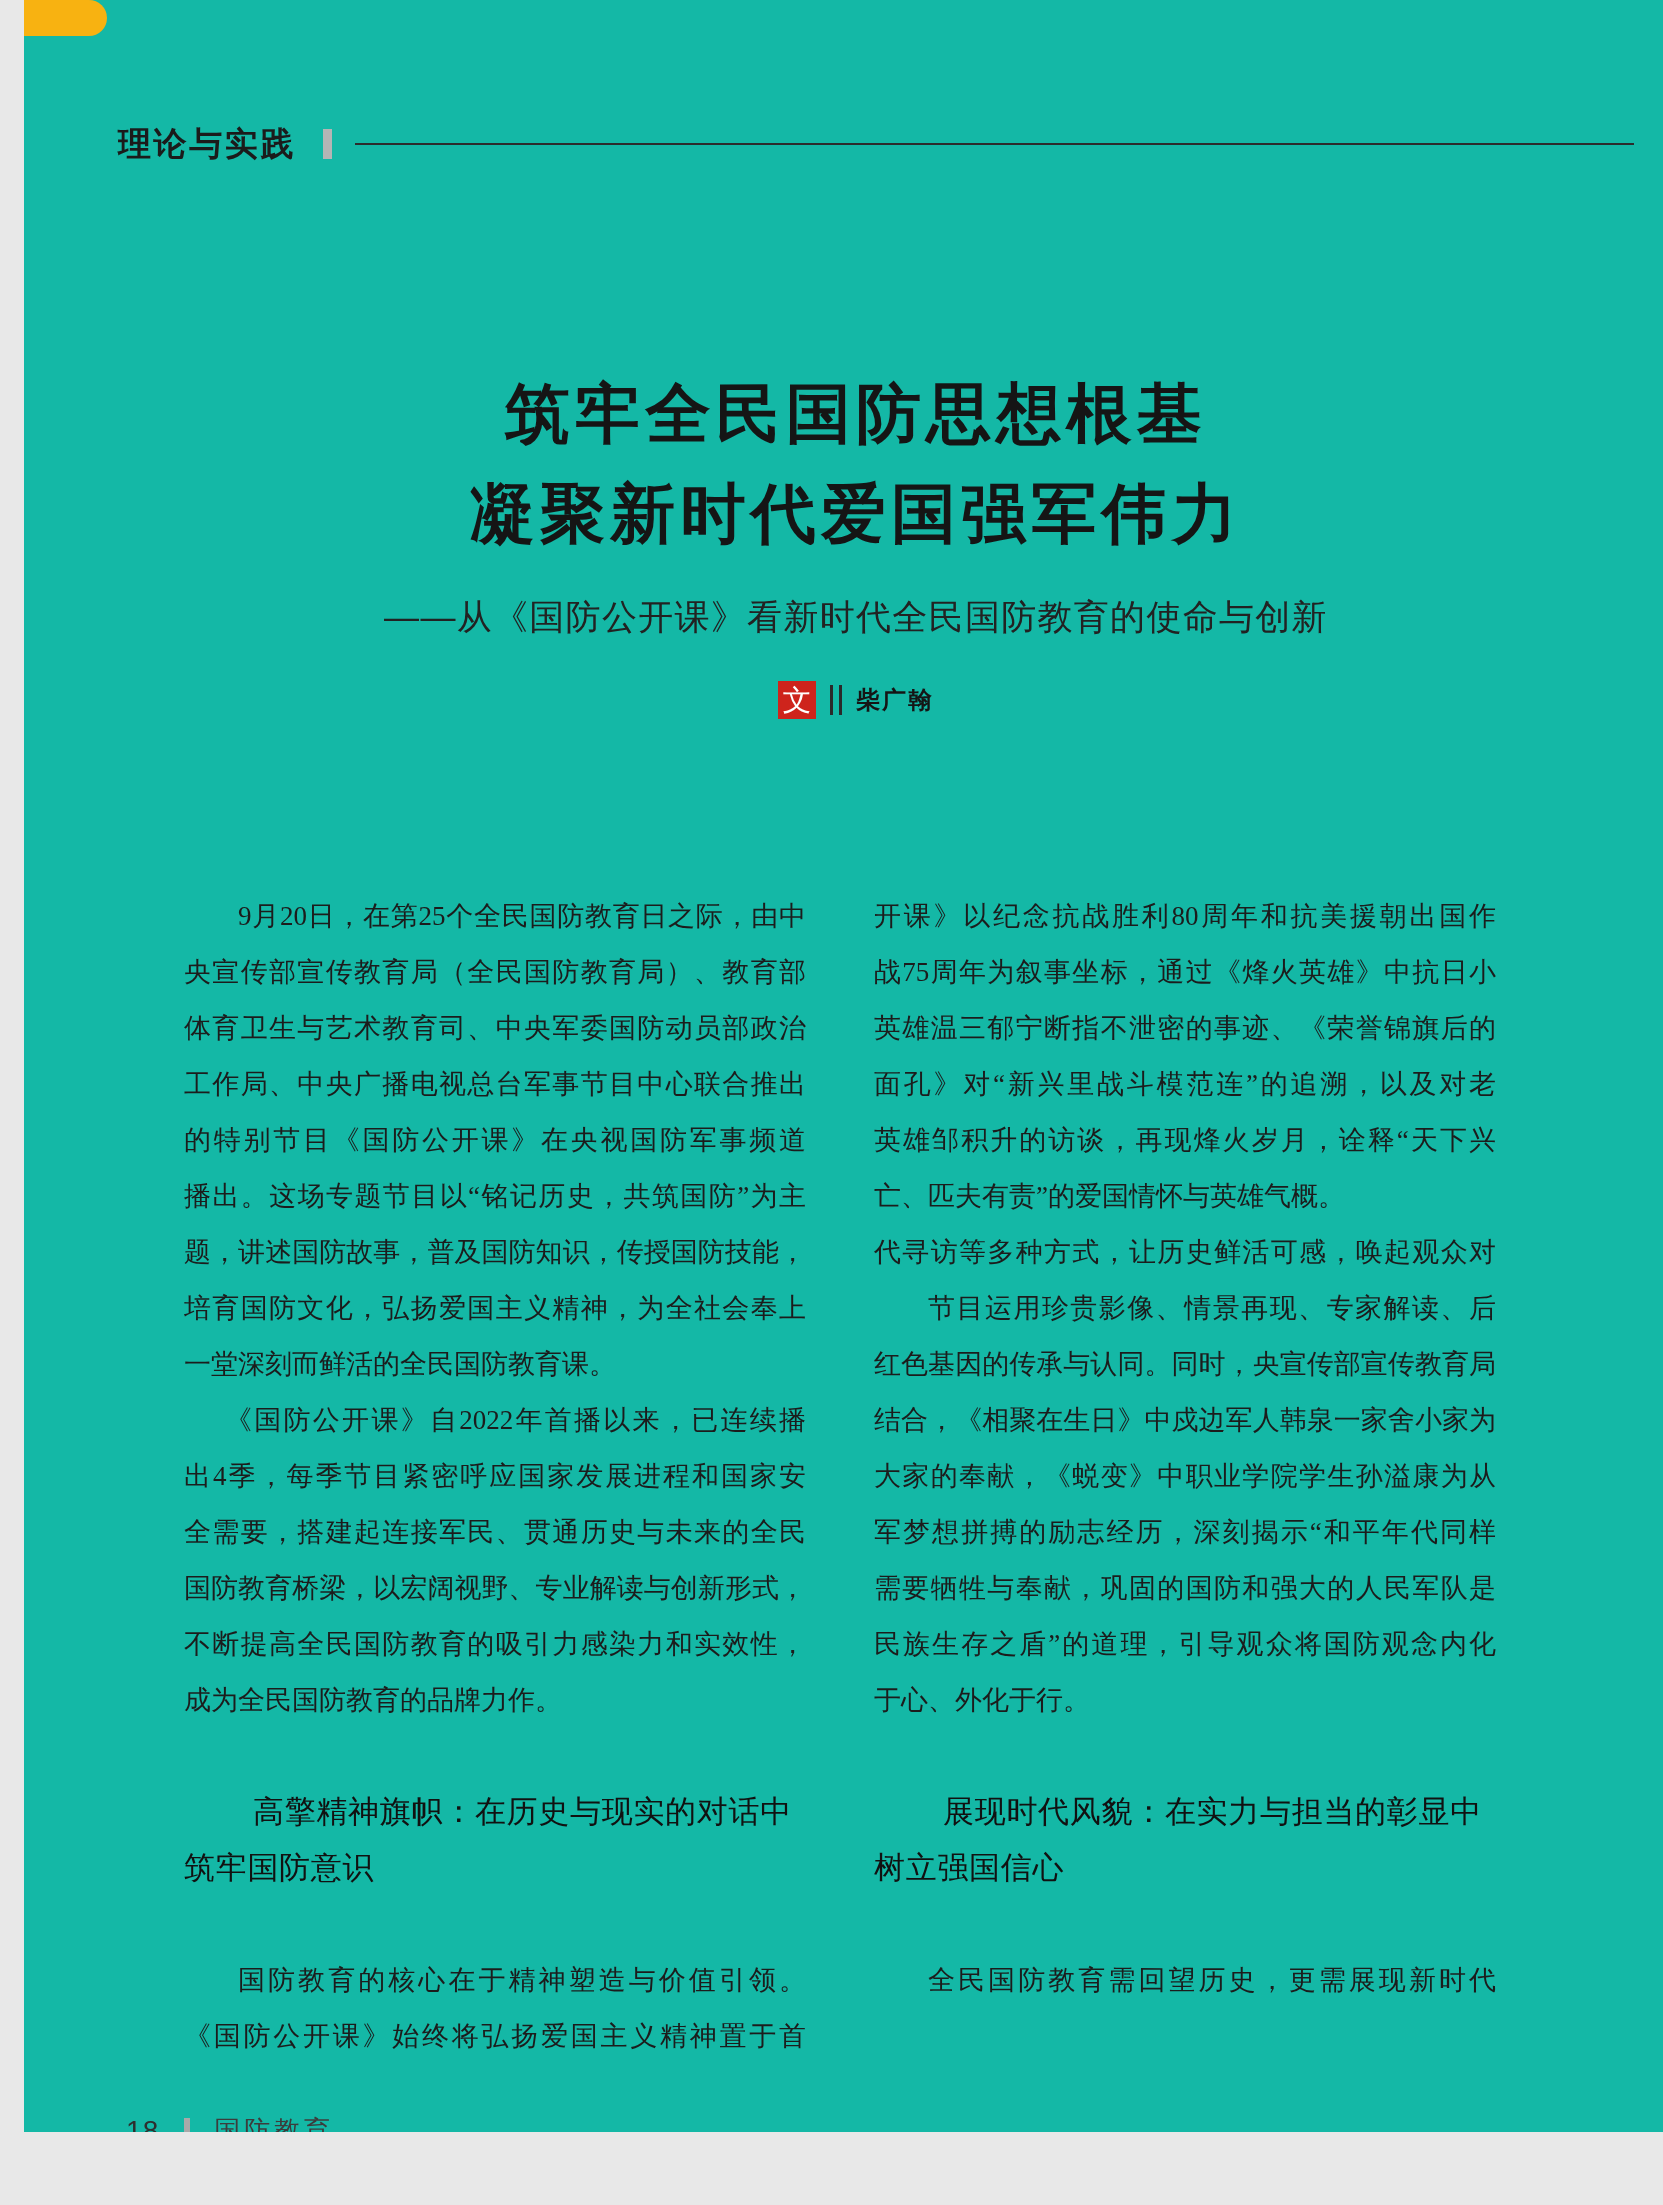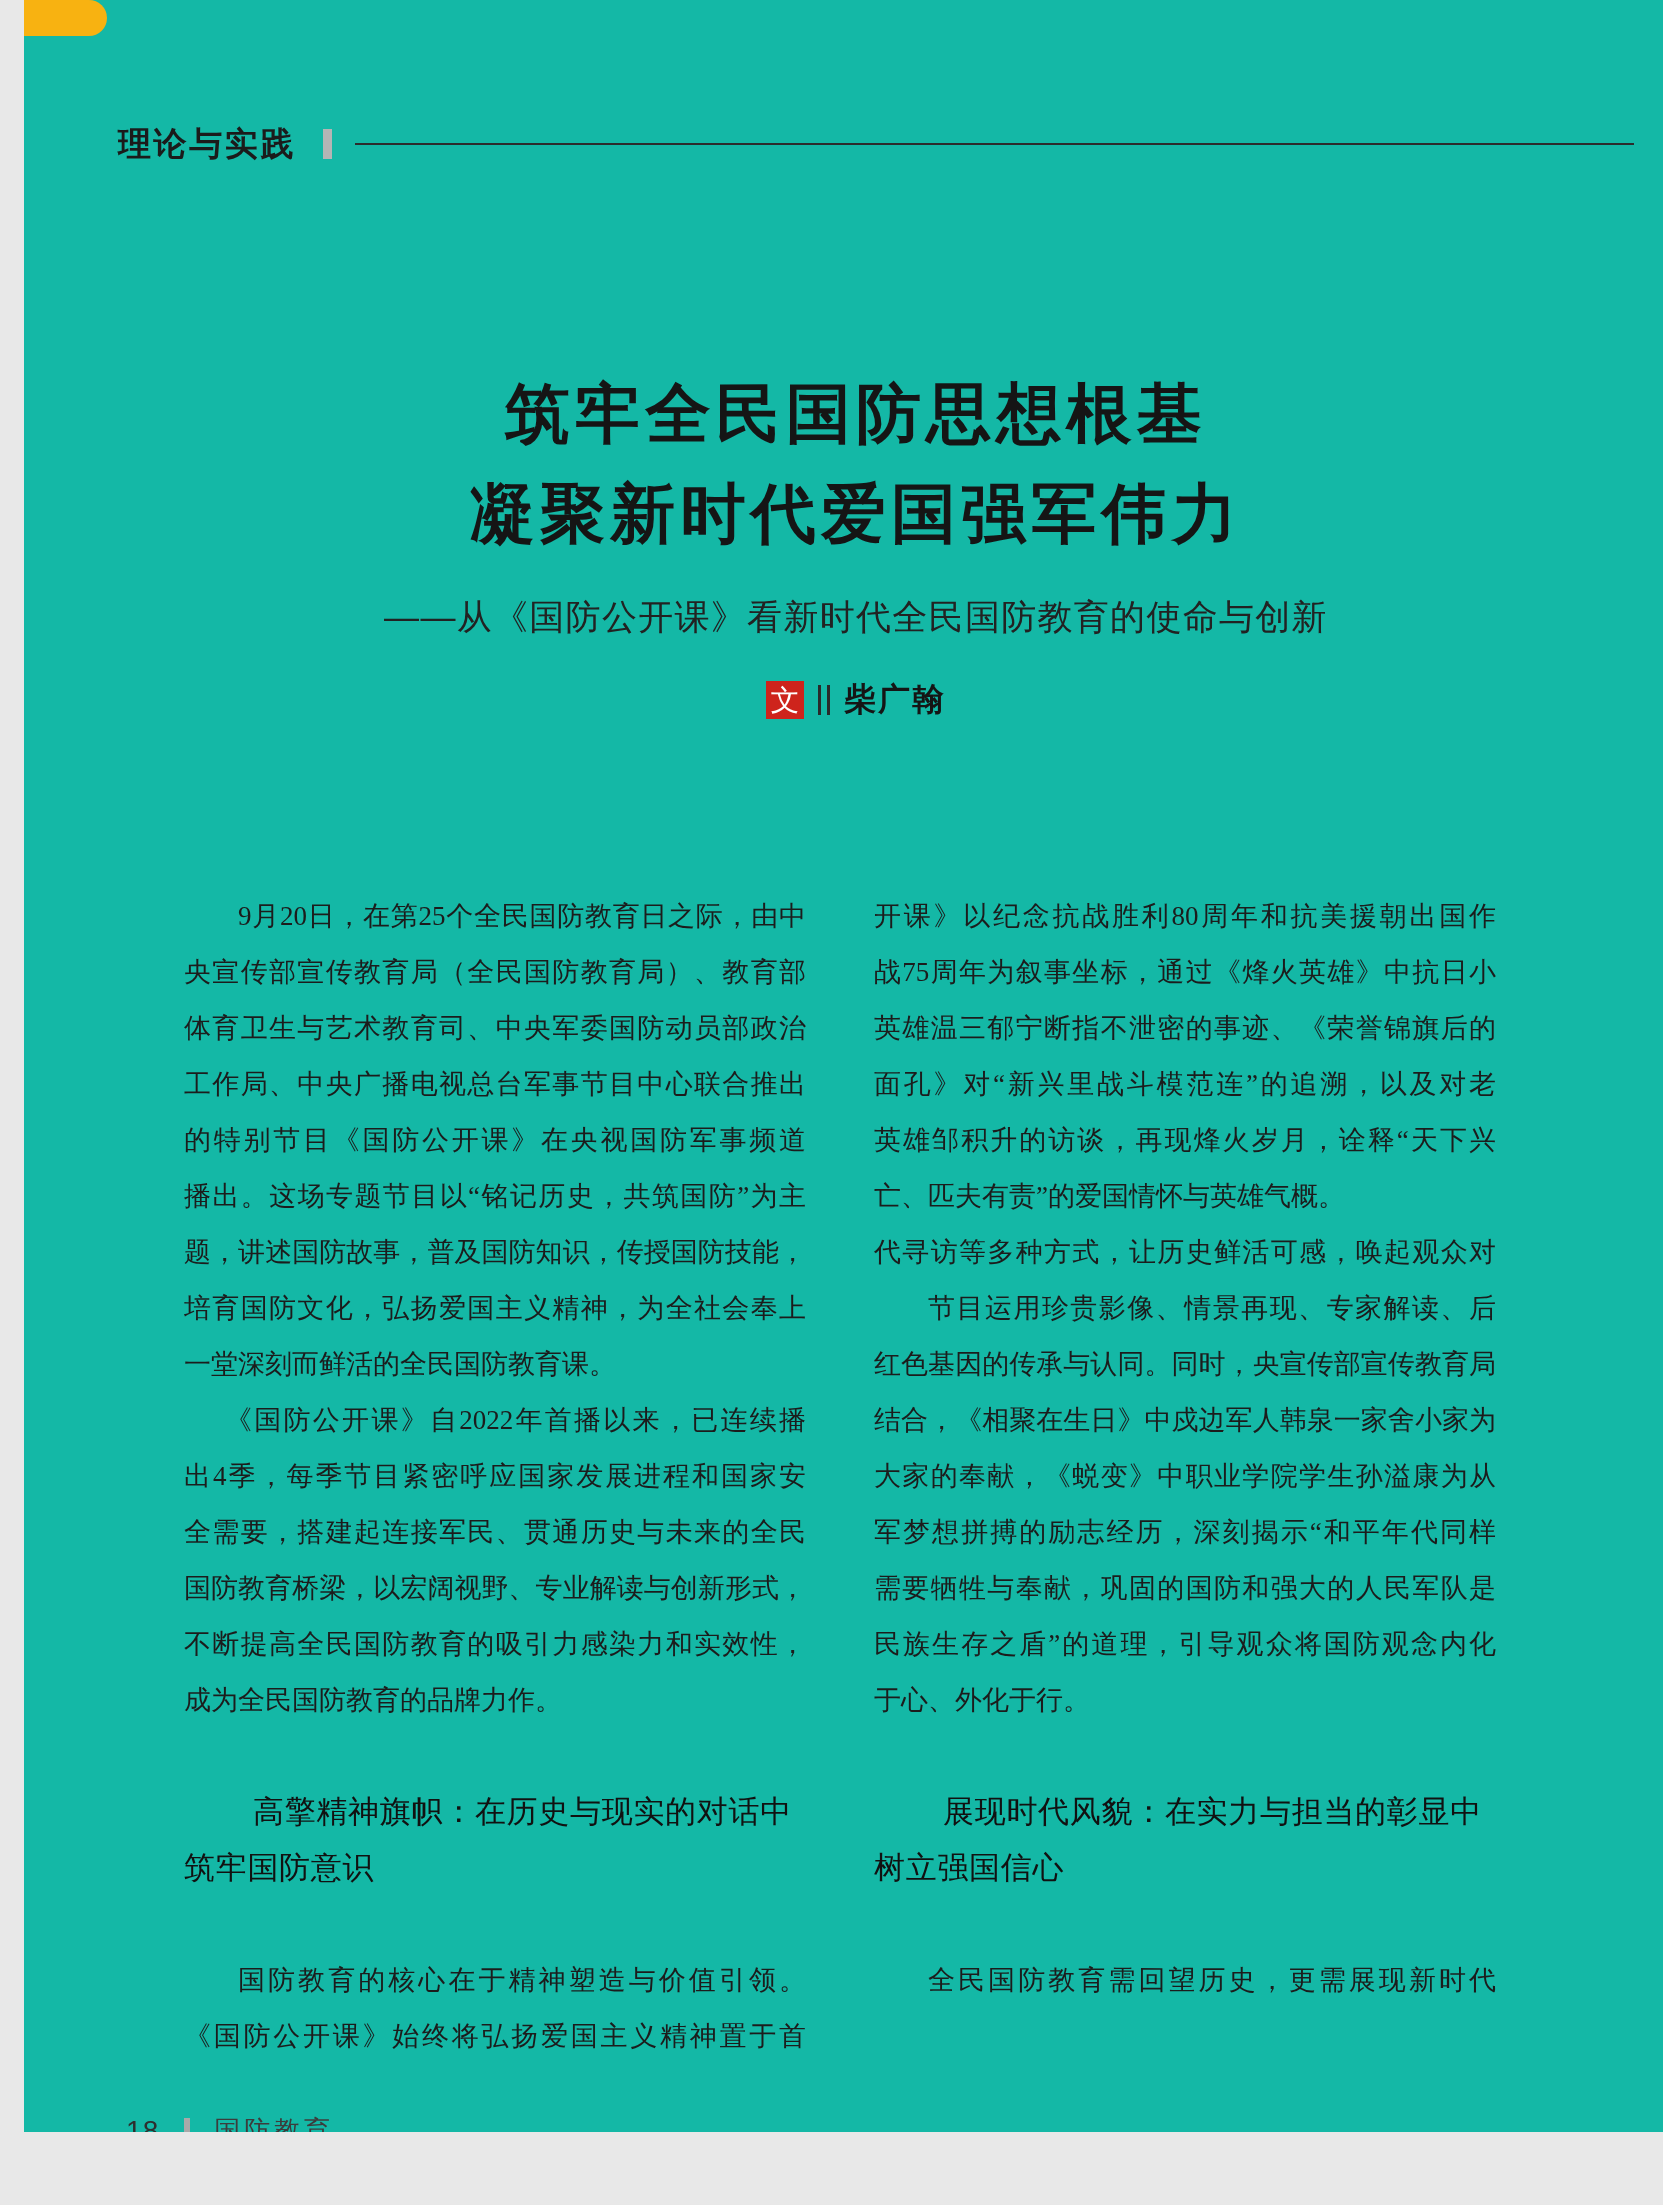--- a/index.html
+++ b/index.html
@@ -89,21 +89,21 @@
     font-family: "Liberation Serif", "DejaVu Serif", serif;
     line-height: 38px;
   }
   .double-bar { display: flex; gap: 5.9px; }
   .double-bar i {
     display: block;
     width: 2.6px; height: 30px;
     background: #2a2a2a;
   }
   .author-name {
-    font-size: 32px;
+    font-size: 24px;
     font-weight: bold;
     letter-spacing: 2px;
     color: #151515;
   }
 
   
   .col {
     position: absolute;
     top: 888px;
     width: 622px;

